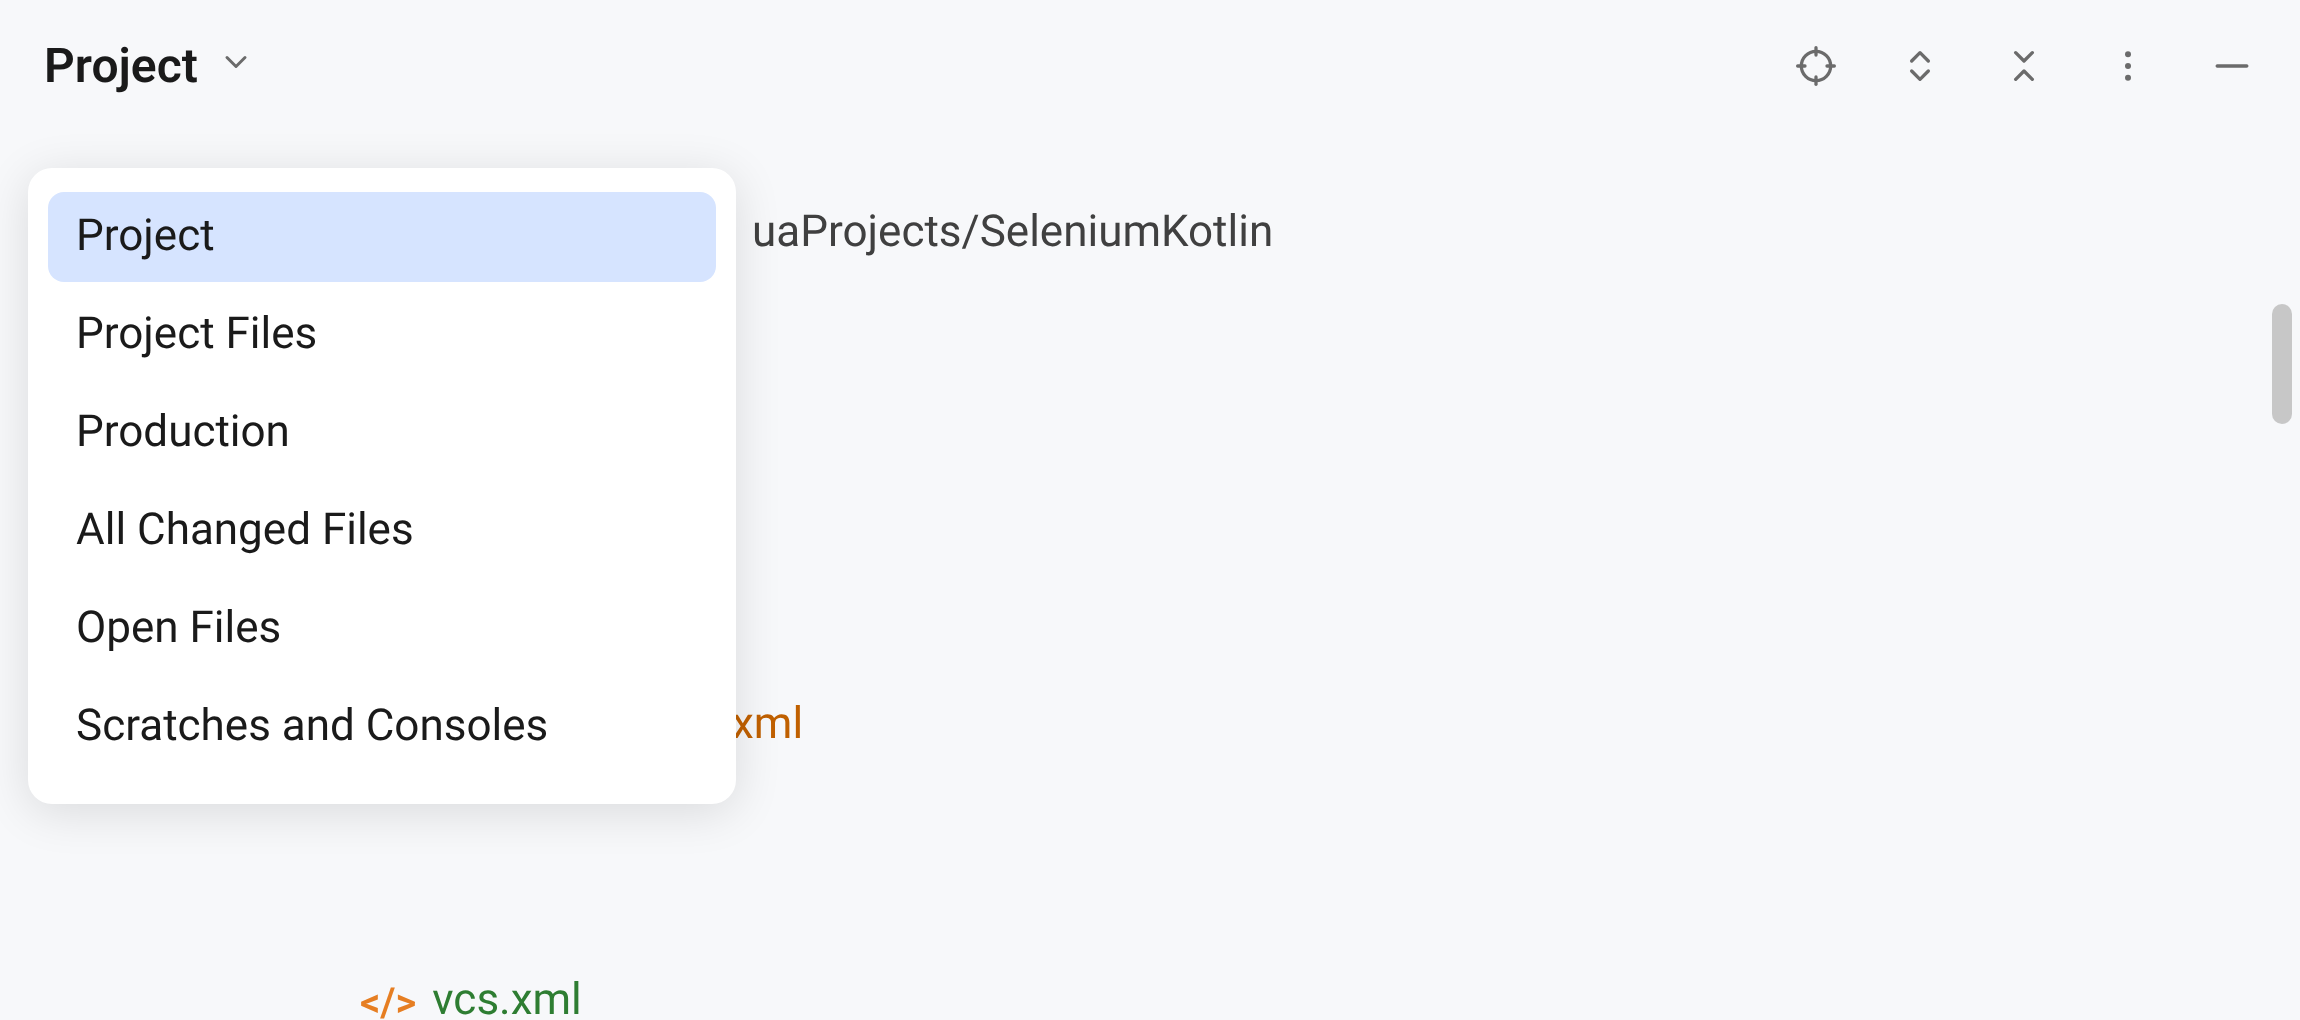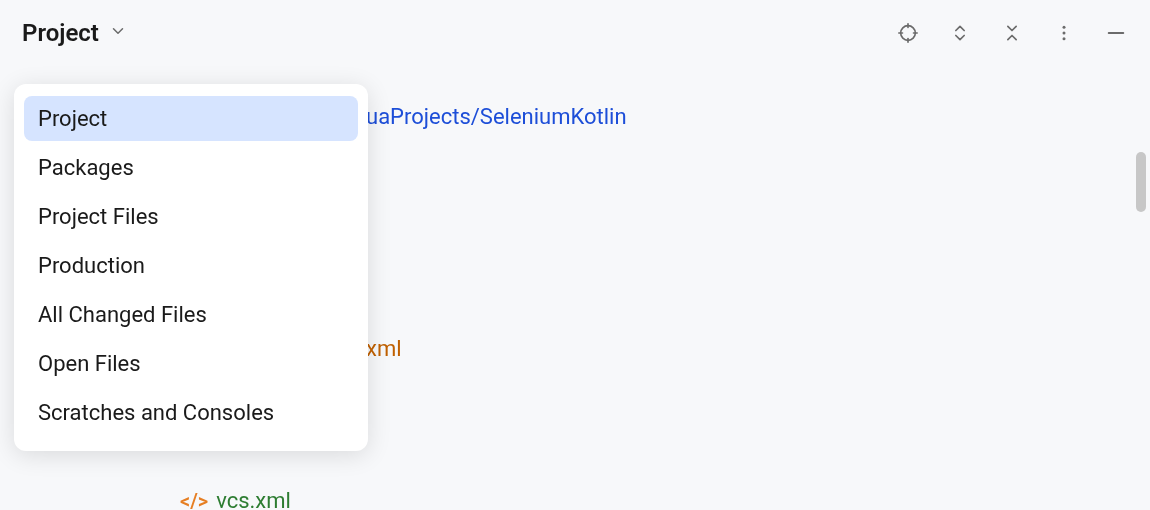--- a/index.html
+++ b/index.html
@@ -52,29 +52,29 @@
     .background-content {
       position: absolute;
       top: 0;
       left: 0;
       right: 0;
       bottom: 0;
       padding: 0 24px;
     }
     .project-path {
       position: absolute;
+      left: 376px;
+      top: 38px;
+      font-size: 22px;
+      color: #404040;
+    }
+    .bg-filename-1 {
+      position: absolute;
       left: 366px;
-      top: 38px;
-      font-size: 22px;
-      color: #1d4ed8;
-    }
-    .bg-filename-1 {
-      position: absolute;
-      left: 366px;
-      top: 270px;
+      top: 284px;
       font-size: 22px;
       color: #c06000;
     }
     .bg-filename-2 {
       position: absolute;
       left: 180px;
       top: 422px;
       font-size: 22px;
       color: #2e7d32;
       display: flex;
@@ -176,23 +176,20 @@
       <span class="xml-icon">&lt;/&gt;</span>
       <span>vcs.xml</span>
     </div>
   </div>
 
   <div class="dropdown">
     <div class="dropdown-item selected">
       <span>Project</span>
     </div>
     <div class="dropdown-item">
-      <span>Packages</span>
-    </div>
-    <div class="dropdown-item">
       <span>Project Files</span>
     </div>
     <div class="dropdown-item">
       <span>Production</span>
     </div>
     <div class="dropdown-item">
       <span>All Changed Files</span>
     </div>
     <div class="dropdown-item">
       <span>Open Files</span>

